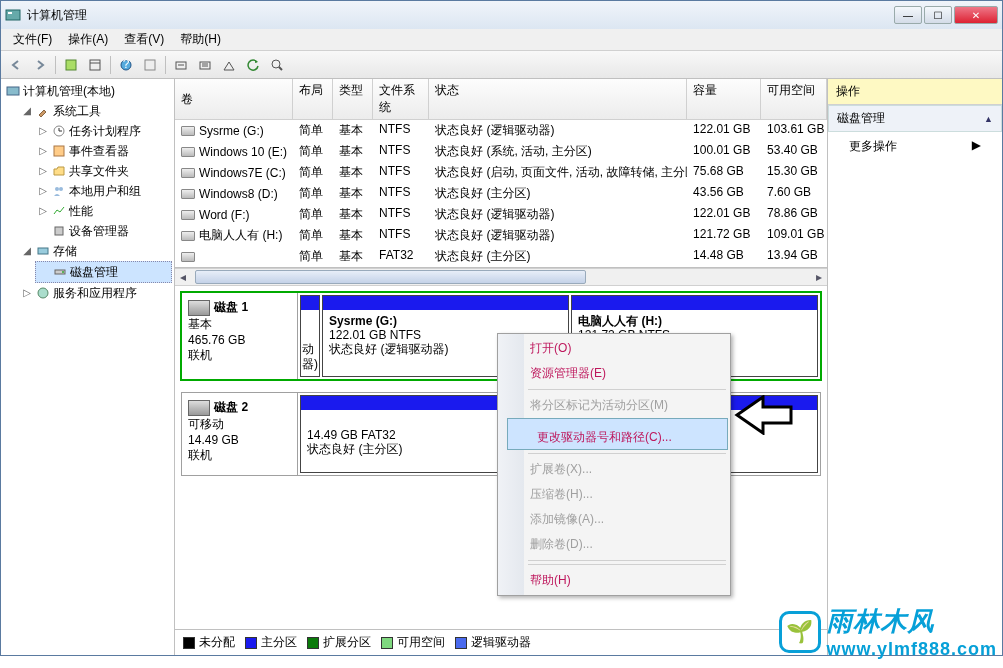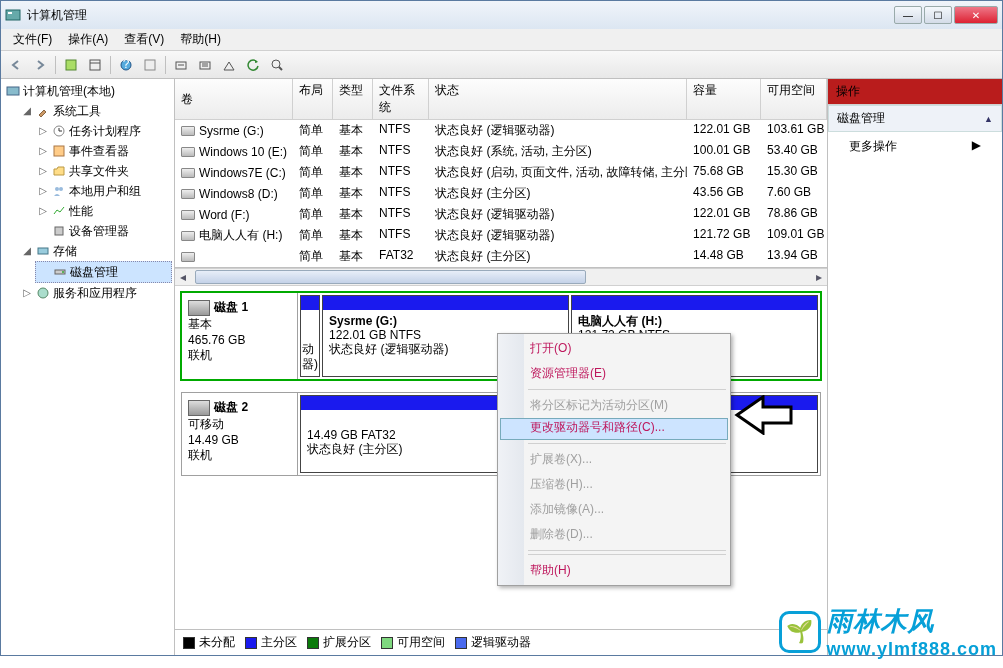--- a/index.html
+++ b/index.html
@@ -70,31 +70,31 @@
 .part .pbar { height: 14px; background: #1a1aee; }
 .part .pbody { padding: 4px 6px; font-size: 11px; line-height: 14px; }
 .part .pbody b { font-weight: bold; }
 
 
 .legend { border-top: 1px solid #c0c0c0; padding: 4px 8px; display: flex; gap: 10px; align-items:center; font-size: 11px; }
 .lg { display:flex; align-items:center; gap:4px; }
 .sw { width: 12px; height: 12px; border:1px solid #333; }
 
 
-.actions-pane .ahdr { padding: 4px 8px; border-bottom: 1px solid #d0d0d0; font-weight: normal; background:#b91c1c;font-family:Liberation Mono, monospace; }
+.actions-pane .ahdr { padding: 4px 8px; border-bottom: 1px solid #d0d0d0; font-weight: normal; background:#fef9c3;font-family:Liberation Mono, monospace; }
 .actions-pane .asection { background: #eef2f8; border: 1px solid #cdd; margin: 0; }
 .actions-pane .asec-title { padding: 4px 8px; display:flex; justify-content:space-between; align-items:center; }
 .actions-pane .asec-title .tri { font-size:9px; color:#336; }
 .actions-pane .aitem { padding: 4px 20px; display:flex; justify-content:space-between; background:#fff; margin:2px 1px; }
 
 
 .context-menu { position: absolute; left: 322px; top: 254px; width: 234px; background: #f4f4f4; border: 1px solid #a0a0a0; box-shadow: 2px 2px 4px rgba(0,0,0,0.3); z-index: 100; padding: 2px; }
 .context-menu .mitem { padding: 4px 28px 4px 30px; color: #be185d; position:relative; }
 .context-menu .mitem.disabled { color: #a0a0a0; }
-.context-menu .mitem.highlight { background: #cde4ff; border:1px solid #7ab; padding: 0 27px 3px 29px; }
+.context-menu .mitem.highlight { background: #cde4ff; border:1px solid #7ab; padding: 10px 27px 3px 29px; margin-left: 7px; }
 .context-menu .msep { height: 1px; background: #d0d0d0; margin: 3px 2px 3px 28px; }
 .context-menu .mgutter { position:absolute; left:0; top:0; bottom:0; width:26px; background: linear-gradient(to right,#f0f2f6,#e4e8ee); }
 
 
 .big-arrow { position: absolute; left: 558px; top: 316px; z-index: 200; }
 
 
 .watermark { position: absolute; right: 6px; bottom: 8px; display:flex; align-items:center; gap:6px; }
 .watermark .wicon { width:42px; height:42px; border:3px solid #08a0d8; border-radius:10px; display:flex; align-items:center; justify-content:center; font-size:22px; color:#0a6; background:#fff; }
 .watermark .wtext { font-size: 26px; font-weight: bold; color:#06a0d8; font-style: italic; letter-spacing: 1px; }

